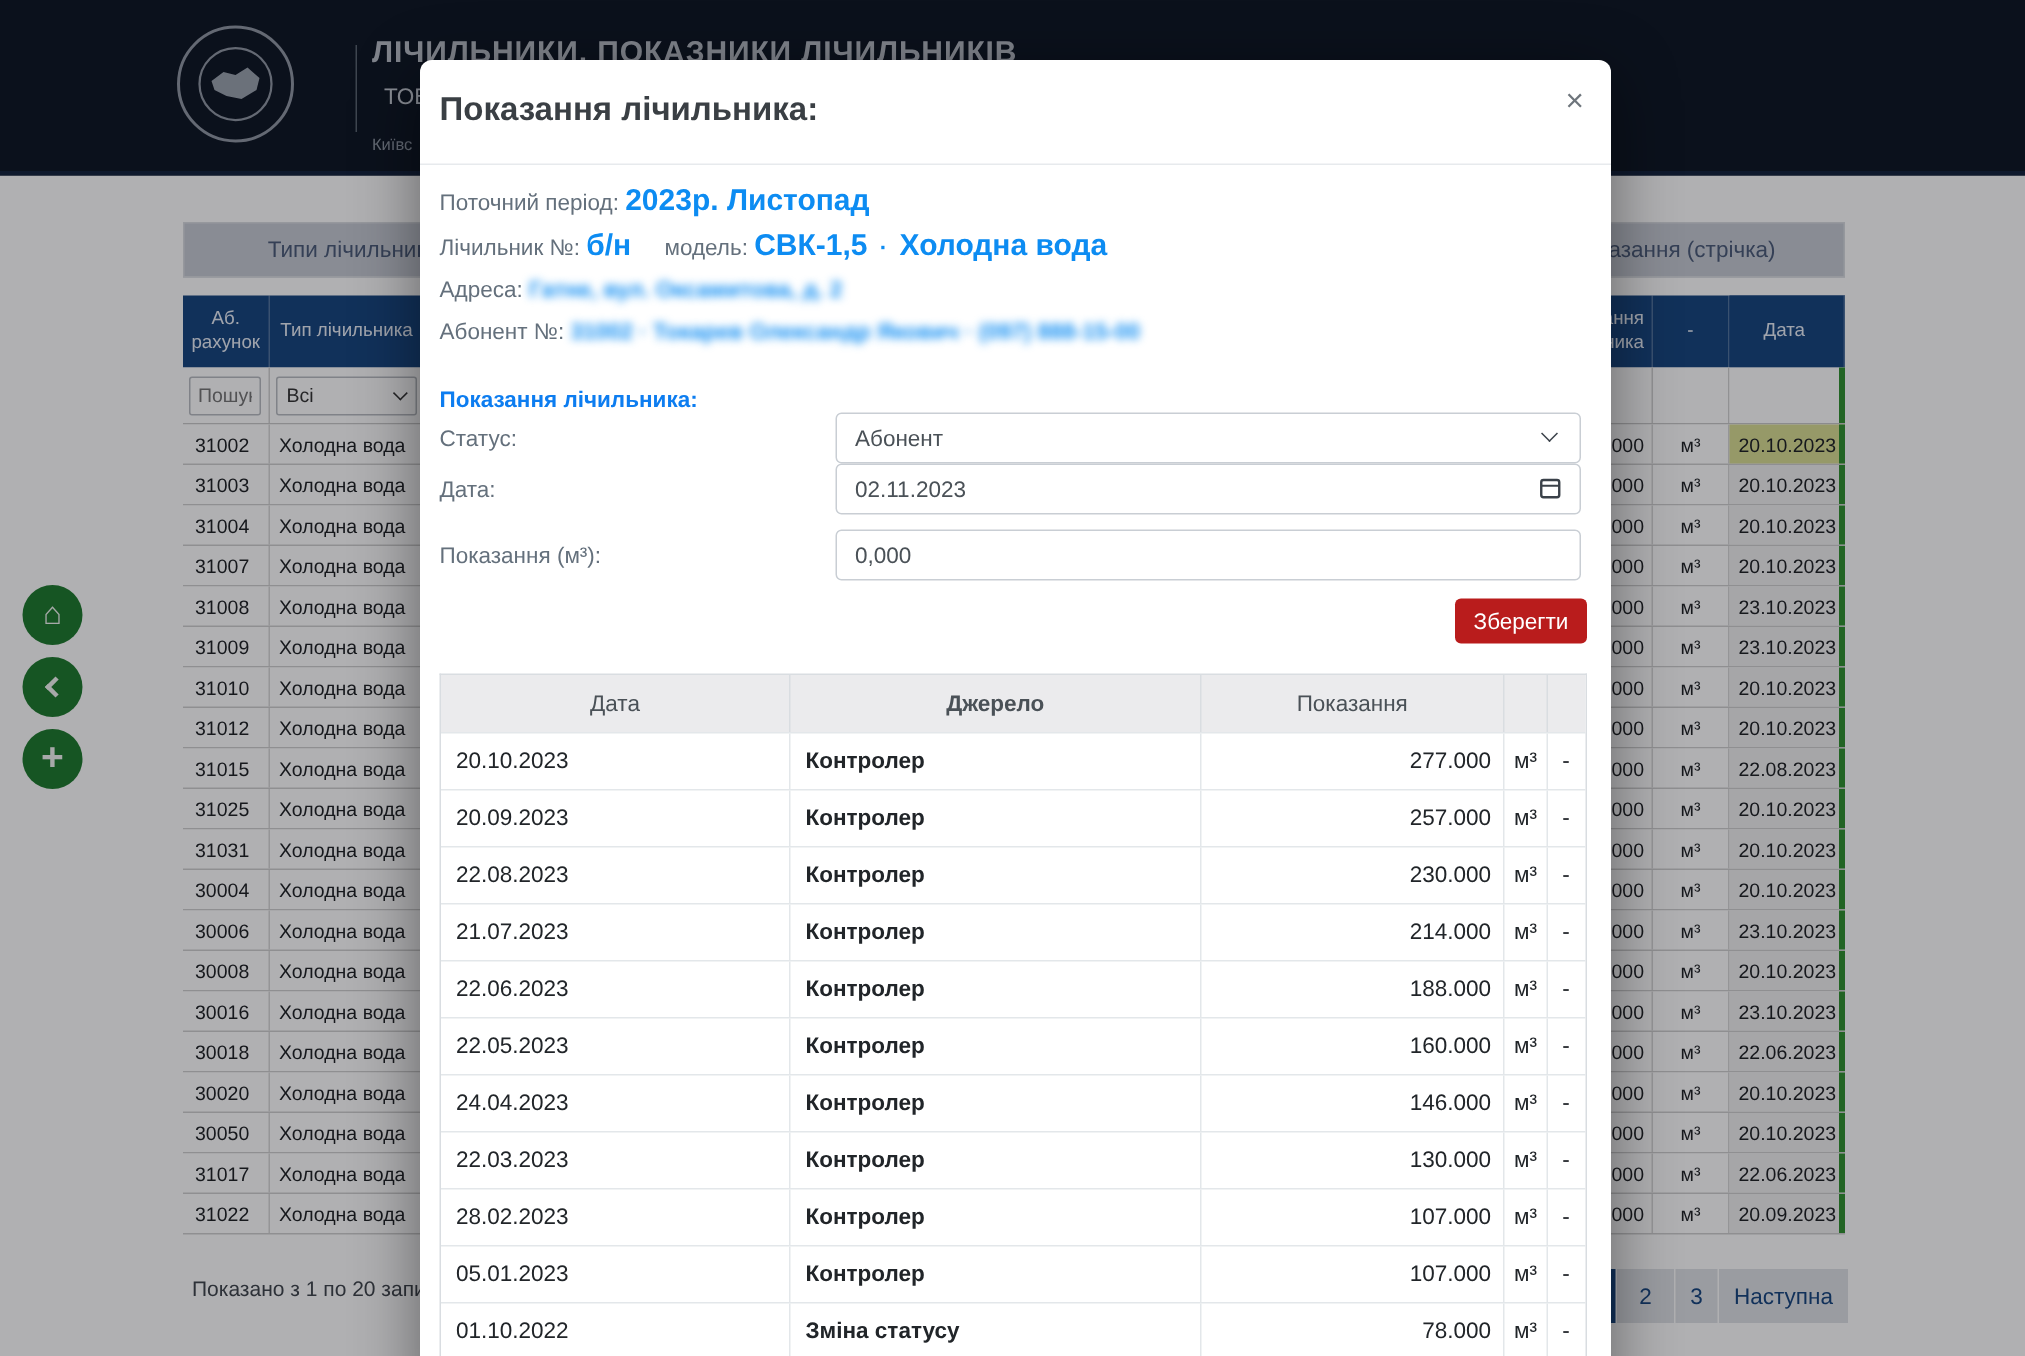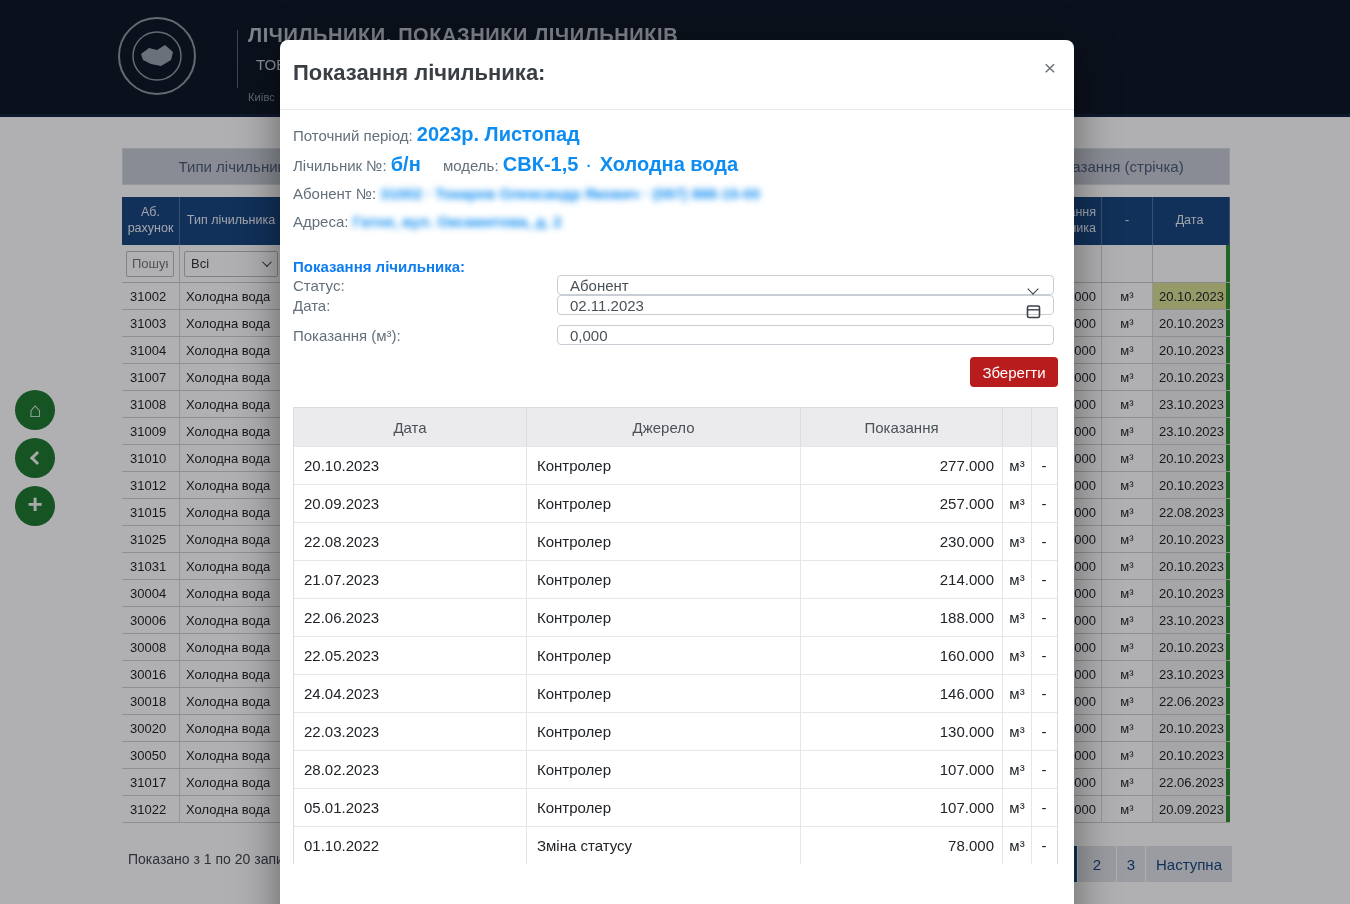--- a/index.html
+++ b/index.html
@@ -72,38 +72,38 @@
   .info-line { margin-top:8px; line-height:20px; }
   .info-line:first-child { margin-top:0; }
   .b-val { color:#0d8cf2; font-weight:bold; font-size:20px; }
   .sep { color:#0d8cf2; font-weight:bold; padding:0 4px; }
   .lbl-gap { margin-left:18px; }
   .blur { filter:blur(3px); }
   .section-title { margin-top:26px; font-weight:bold; color:#0d7df0; }
   .form-row { display:flex; align-items:center; margin-top:0; }
   .form-row.tight { margin-top:10px; }
   .f-label { width:264px; flex:none; }
-  .control { width:497px; height:20px; border:1px solid #c9ced4; border-radius:4px; background:#fff;
+  .control { width:497px; height:34px; border:1px solid #c9ced4; border-radius:4px; background:#fff;
     display:flex; align-items:center; padding:0 12px; color:#4a5157; position:relative; }
   .control .chev { position:absolute; right:16px; top:9px; width:8px; height:8px;
     border-right:1.8px solid #3a4149; border-bottom:1.8px solid #3a4149; transform:rotate(45deg); }
   .control .cal { position:absolute; right:12px; top:7px; }
   .save-row { margin-top:12px; display:flex; justify-content:flex-end; }
   .save-btn { width:88px; height:30px; background:#b91c1c; border:none; border-radius:4px;
     color:#fff; font-size:15px; font-family:inherit; cursor:pointer; }
 
   .mtable { margin-top:20px; width:765px; border:1px solid #d9dde1; border-bottom:none; font-size:15px; }
   .mt-head { display:flex; height:38px; background:#ebebed; color:#4a5157; }
   .mt-head .c { display:flex; align-items:center; justify-content:center; border-left:1px solid #d9dde1; }
   .mt-head .c:first-child { border-left:none; }
   .mt-row { display:flex; height:38px; border-top:1px solid #e3e7ea; color:#212529; }
   .mt-row .c { display:flex; align-items:center; border-left:1px solid #e3e7ea; }
   .mt-row .c:first-child { border-left:none; }
   .m-date { width:232px; padding-left:10px; }
-  .m-src  { width:274px; padding-left:10px; }
+  .m-src  { width:274px; padding-left:10px;font-weight:bold; }
   .m-val  { width:202px; justify-content:flex-end; padding-right:8px; }
   .m-unit { width:29px; justify-content:center; }
   .m-dash { width:25px; justify-content:center; }
 </style>
 </head>
 <body>
 
 <div class="app-header">
   <div class="logo">
     <svg viewBox="0 0 52 52">
@@ -341,26 +341,26 @@
     </div>
     <div class="info-line">
       <span>Лічильник №:</span>
       <span class="b-val">б/н</span>
       <span class="lbl-gap">модель:</span>
       <span class="b-val">СВК-1,5</span>
       <span class="sep">·</span>
       <span class="b-val">Холодна вода</span>
     </div>
     <div class="info-line">
+      <span>Адреса:</span>
+      <span class="b-val blur" style="font-size:15px;">Гатне, вул. Оксамитова, д. 2</span>
+    </div>
+    <div class="info-line">
       <span>Абонент №:</span>
       <span class="b-val blur" style="font-size:15px;">31002 · Токарев Олександр Якович · (097) 888-15-00</span>
-    </div>
-    <div class="info-line">
-      <span>Адреса:</span>
-      <span class="b-val blur" style="font-size:15px;">Гатне, вул. Оксамитова, д. 2</span>
     </div>
 
     <div class="section-title">Показання лічильника:</div>
 
     <div class="form-row">
       <div class="f-label">Статус:</div>
       <div class="control">
         <span>Абонент</span>
         <span class="chev"></span>
       </div>

